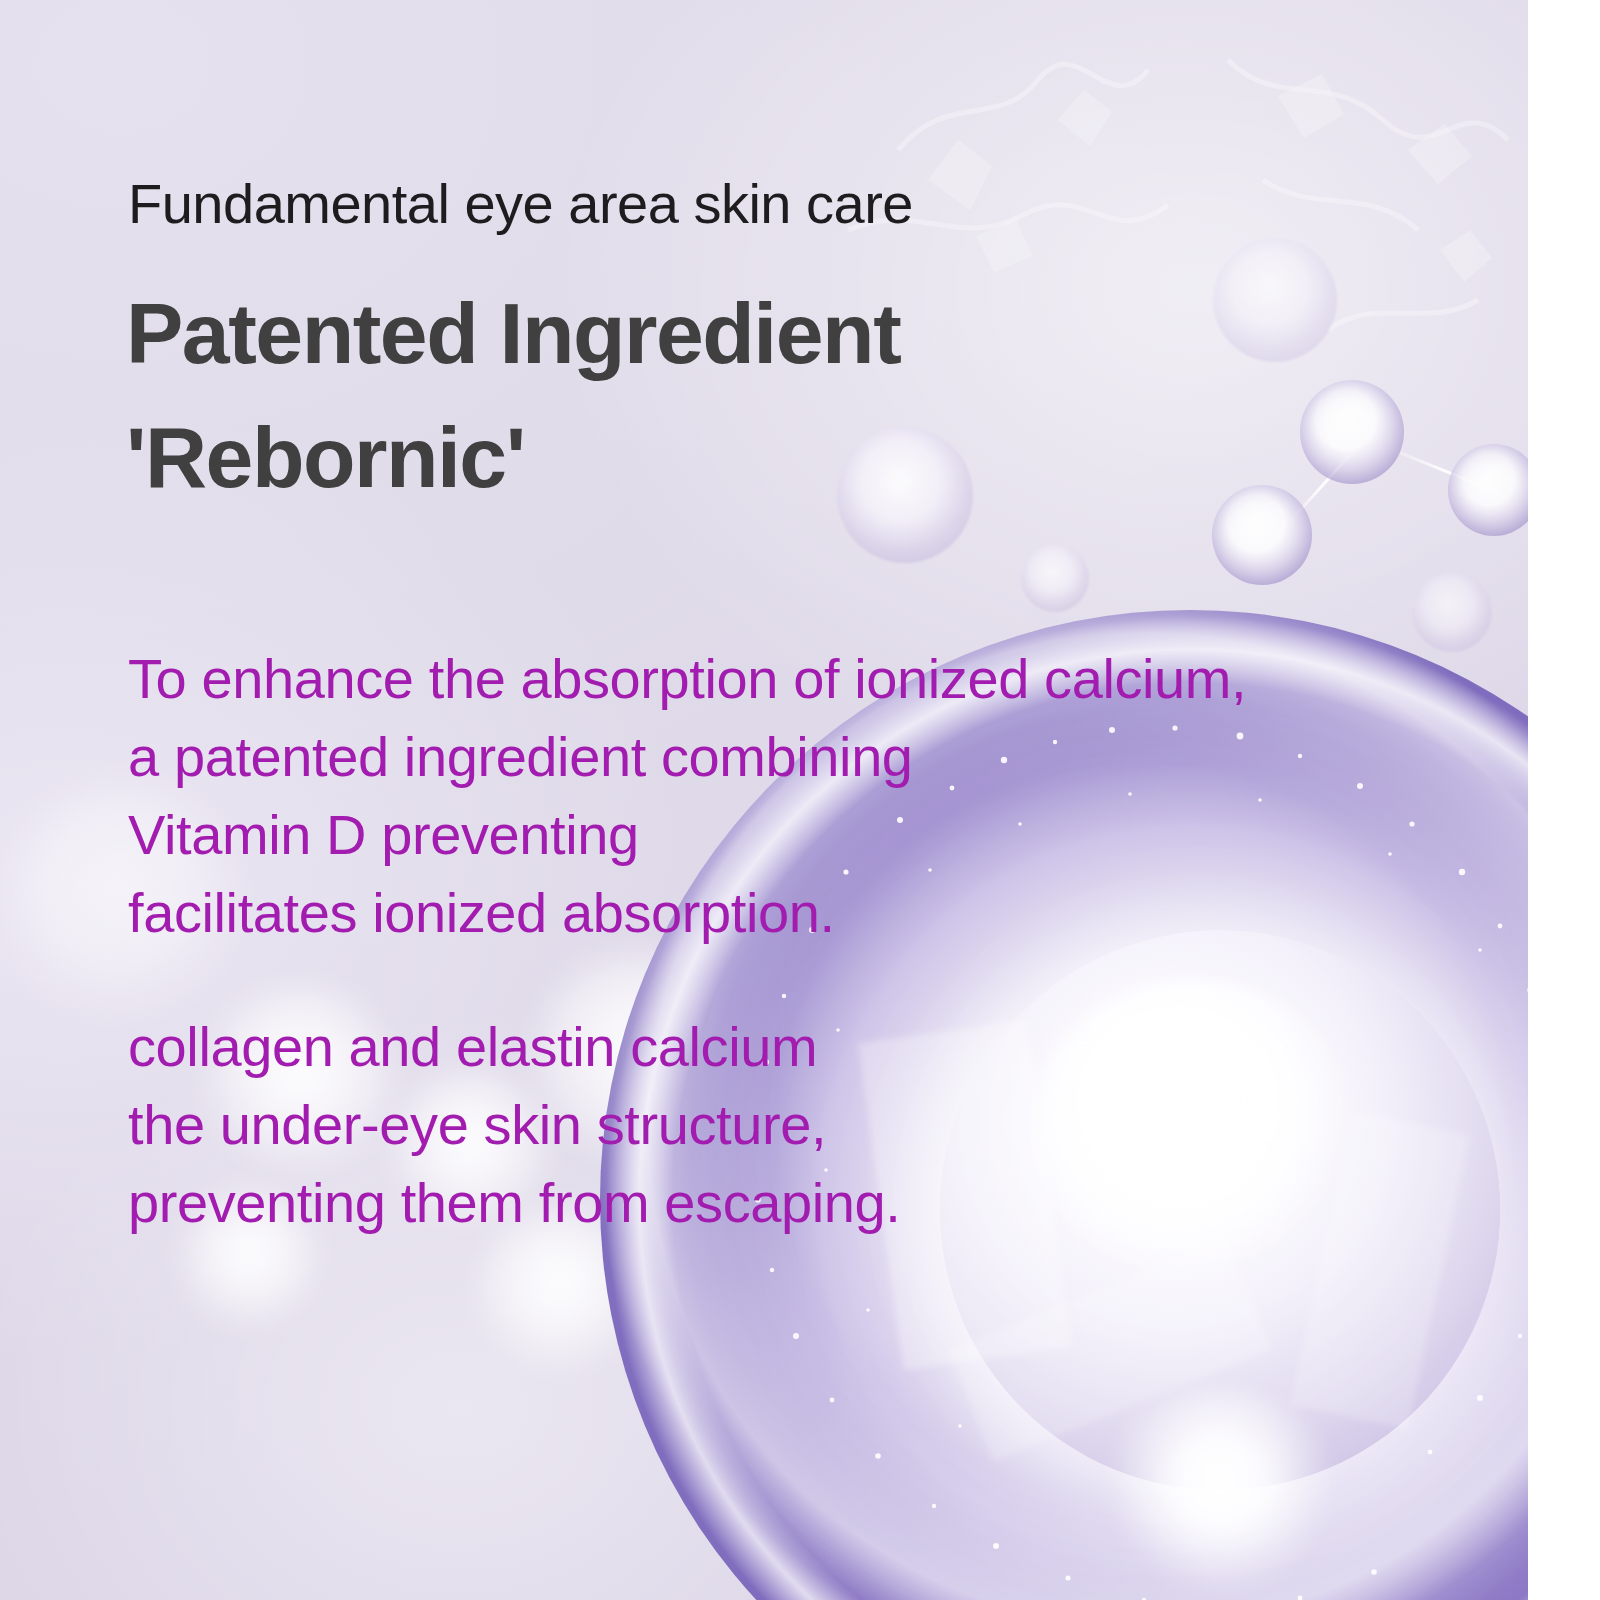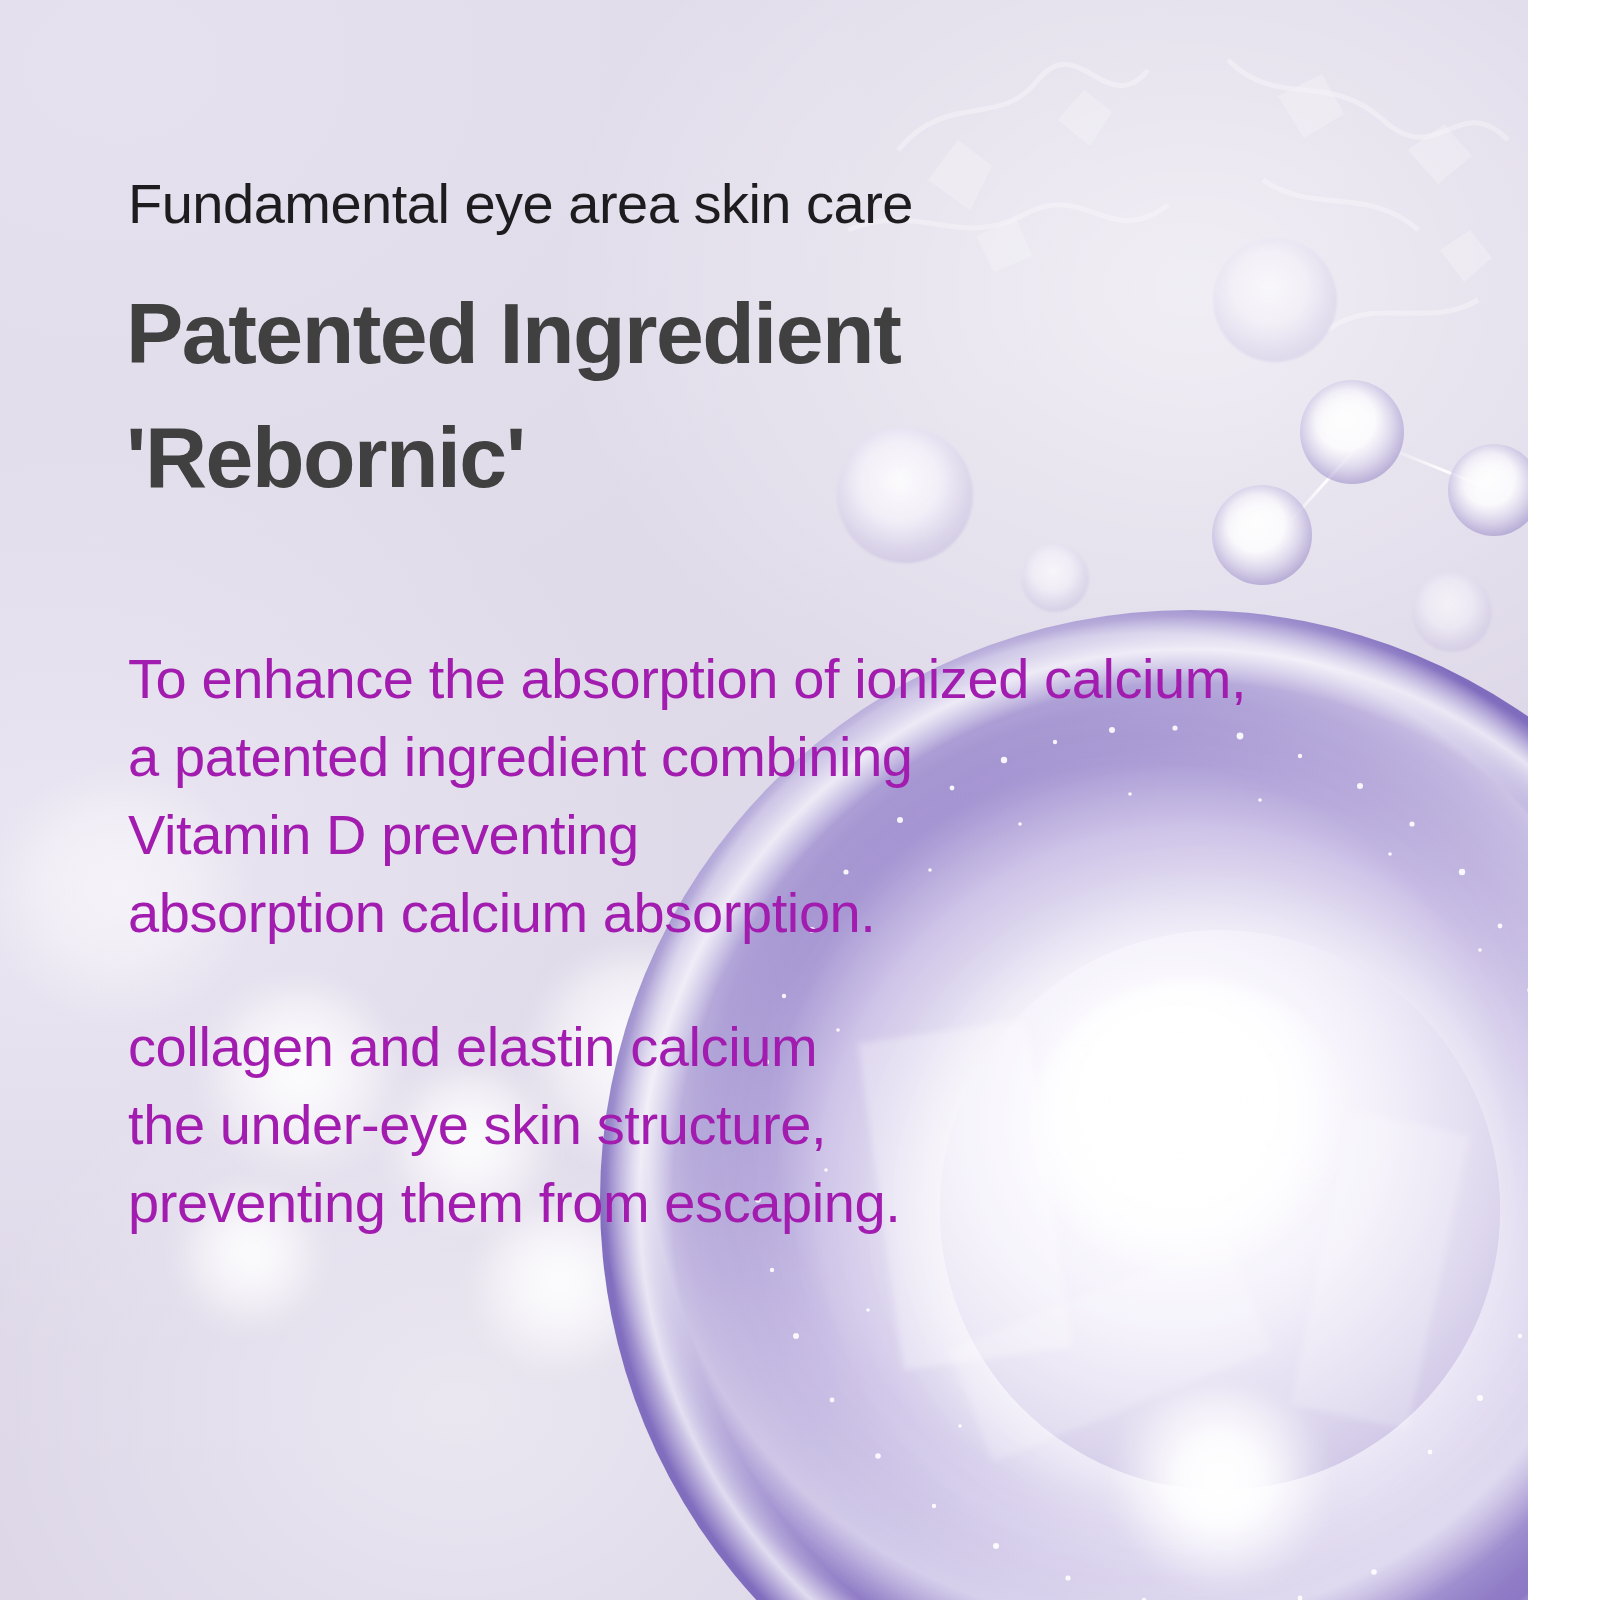--- a/index.html
+++ b/index.html
@@ -300,21 +300,21 @@
     <div class="headline">
       <span class="hl-line">Patented Ingredient</span>
       <span class="hl-line">'Rebornic'</span>
     </div>
 
     <div class="body-copy">
       <p class="para">
         <span class="ln">To enhance the absorption of ionized calcium,</span>
         <span class="ln">a patented ingredient combining</span>
         <span class="ln">Vitamin D preventing</span>
-        <span class="ln">absorption calcium absorption.</span>
+        <span class="ln">facilitates ionized absorption.</span>
       </p>
       <p class="para">
         <span class="ln">collagen and elastin calcium</span>
         <span class="ln">the under-eye skin structure,</span>
         <span class="ln">preventing them from escaping.</span>
       </p>
     </div>
 
   </div>
 </div>

